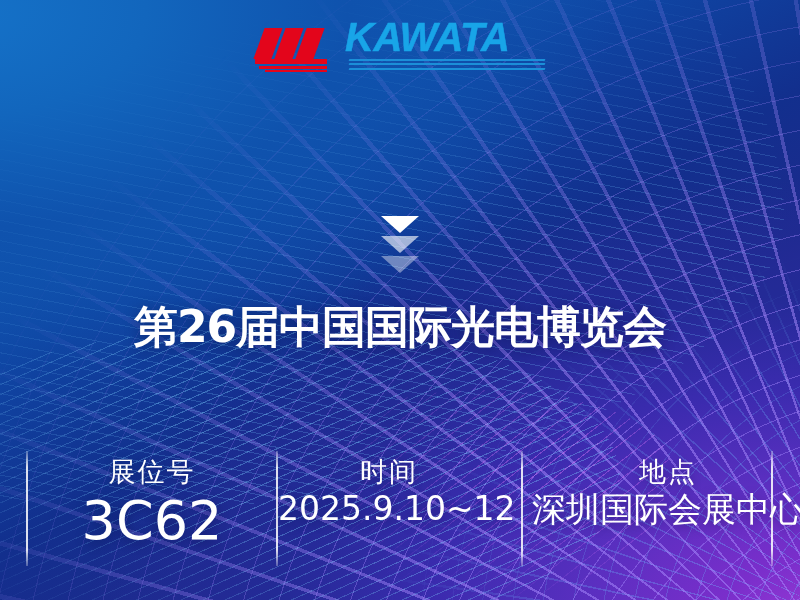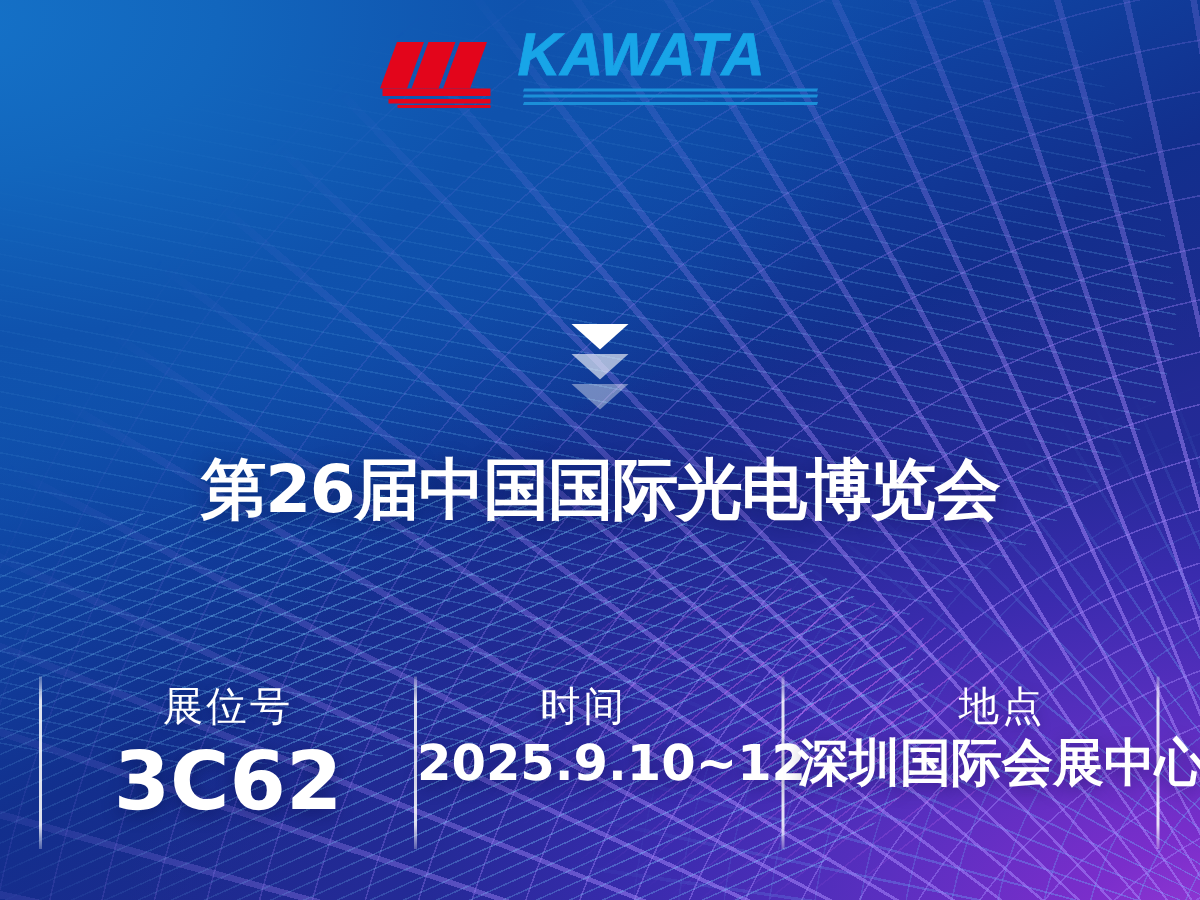--- a/index.html
+++ b/index.html
@@ -175,21 +175,21 @@
   .vline.v4 { left:771px; }
 
   .cell { position:absolute; top:4px; text-align:center; color:#fff; }
   .cell .lbl {
     font-size:27px; line-height:1.25; letter-spacing:2px;
     font-family:"DejaVu Sans","Liberation Sans",sans-serif;
     font-weight:normal;
     text-shadow:0 2px 8px rgba(0,10,60,.35);
   }
   .cell .val {
-    margin-top:2px; font-weight:bold; line-height:1.1;
+    margin-top:2px; font-weight:normal; line-height:1.1;
     font-family:"DejaVu Sans","Liberation Sans",sans-serif;
     text-shadow:0 3px 12px rgba(0,10,60,.40);
   }
   .cell.booth { left:28px; width:248px; }
   .cell.booth .val { font-size:54px; letter-spacing:0px; }
   .cell.time  { left:278px; width:222px; }
   .cell.time .val { font-size:33px; letter-spacing:0px; }
   .cell.place { left:523px; width:290px; }
   .cell.place .val { font-size:34px; letter-spacing:0px; }
 </style>

